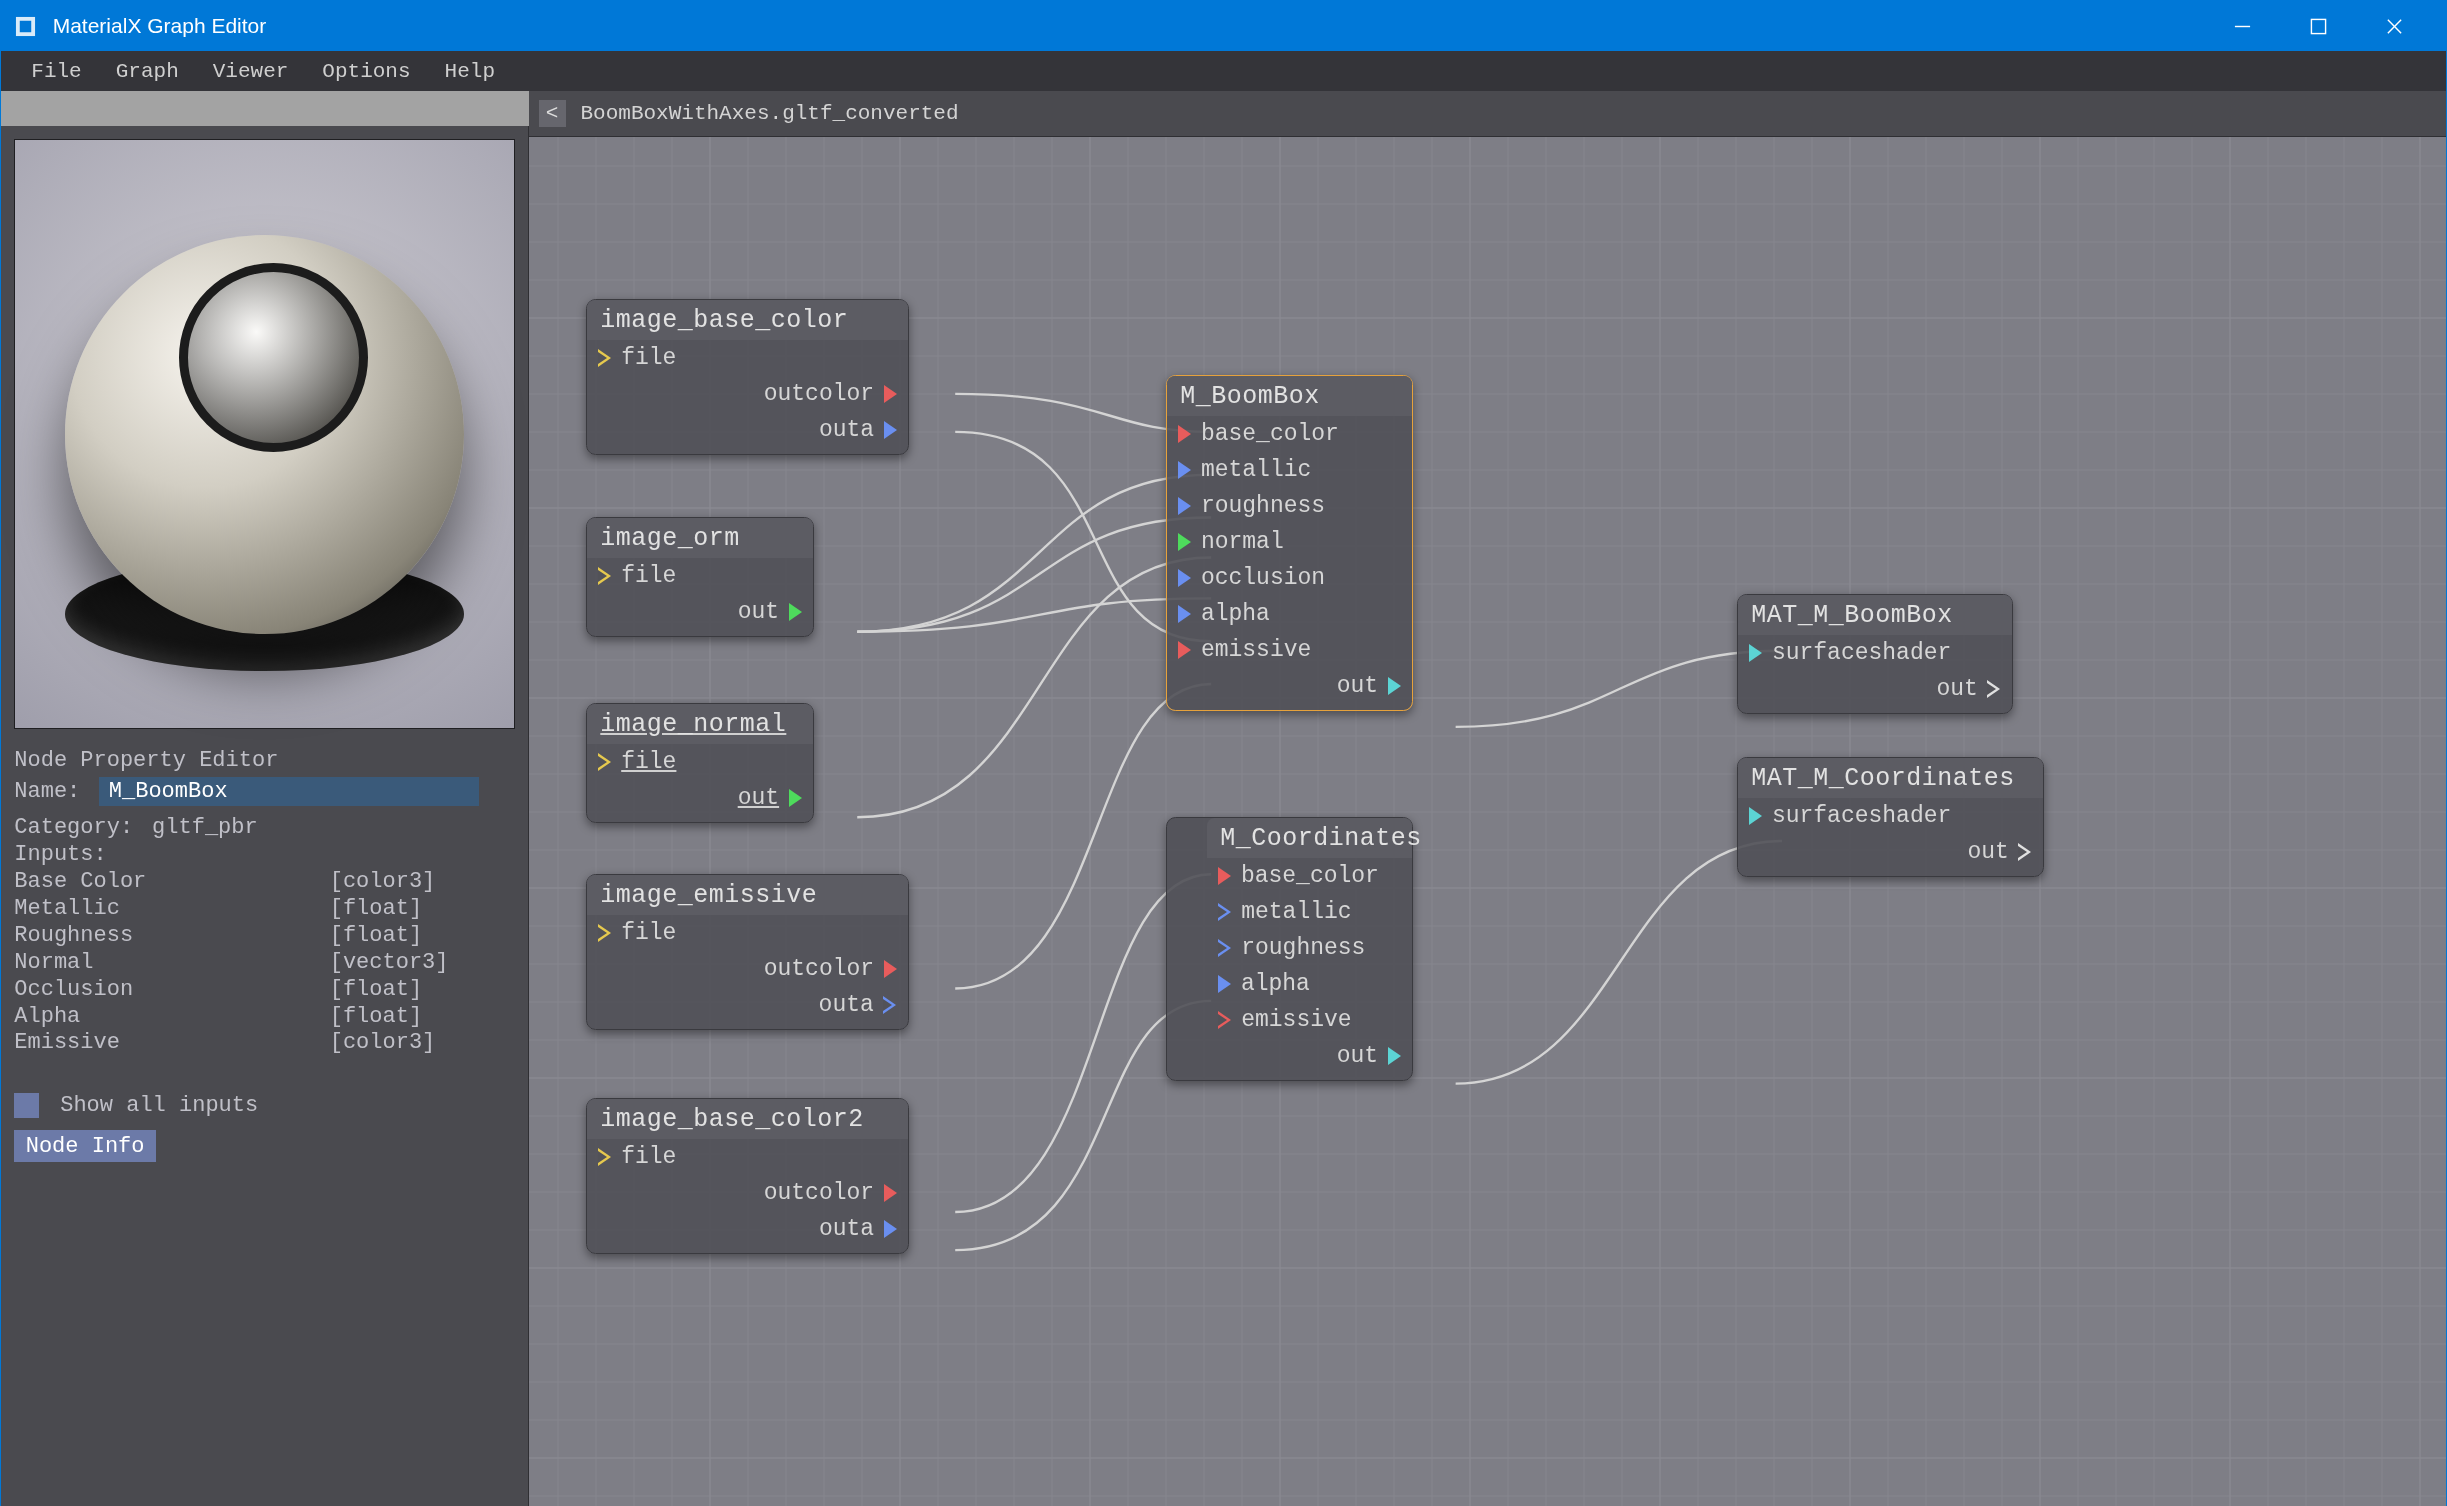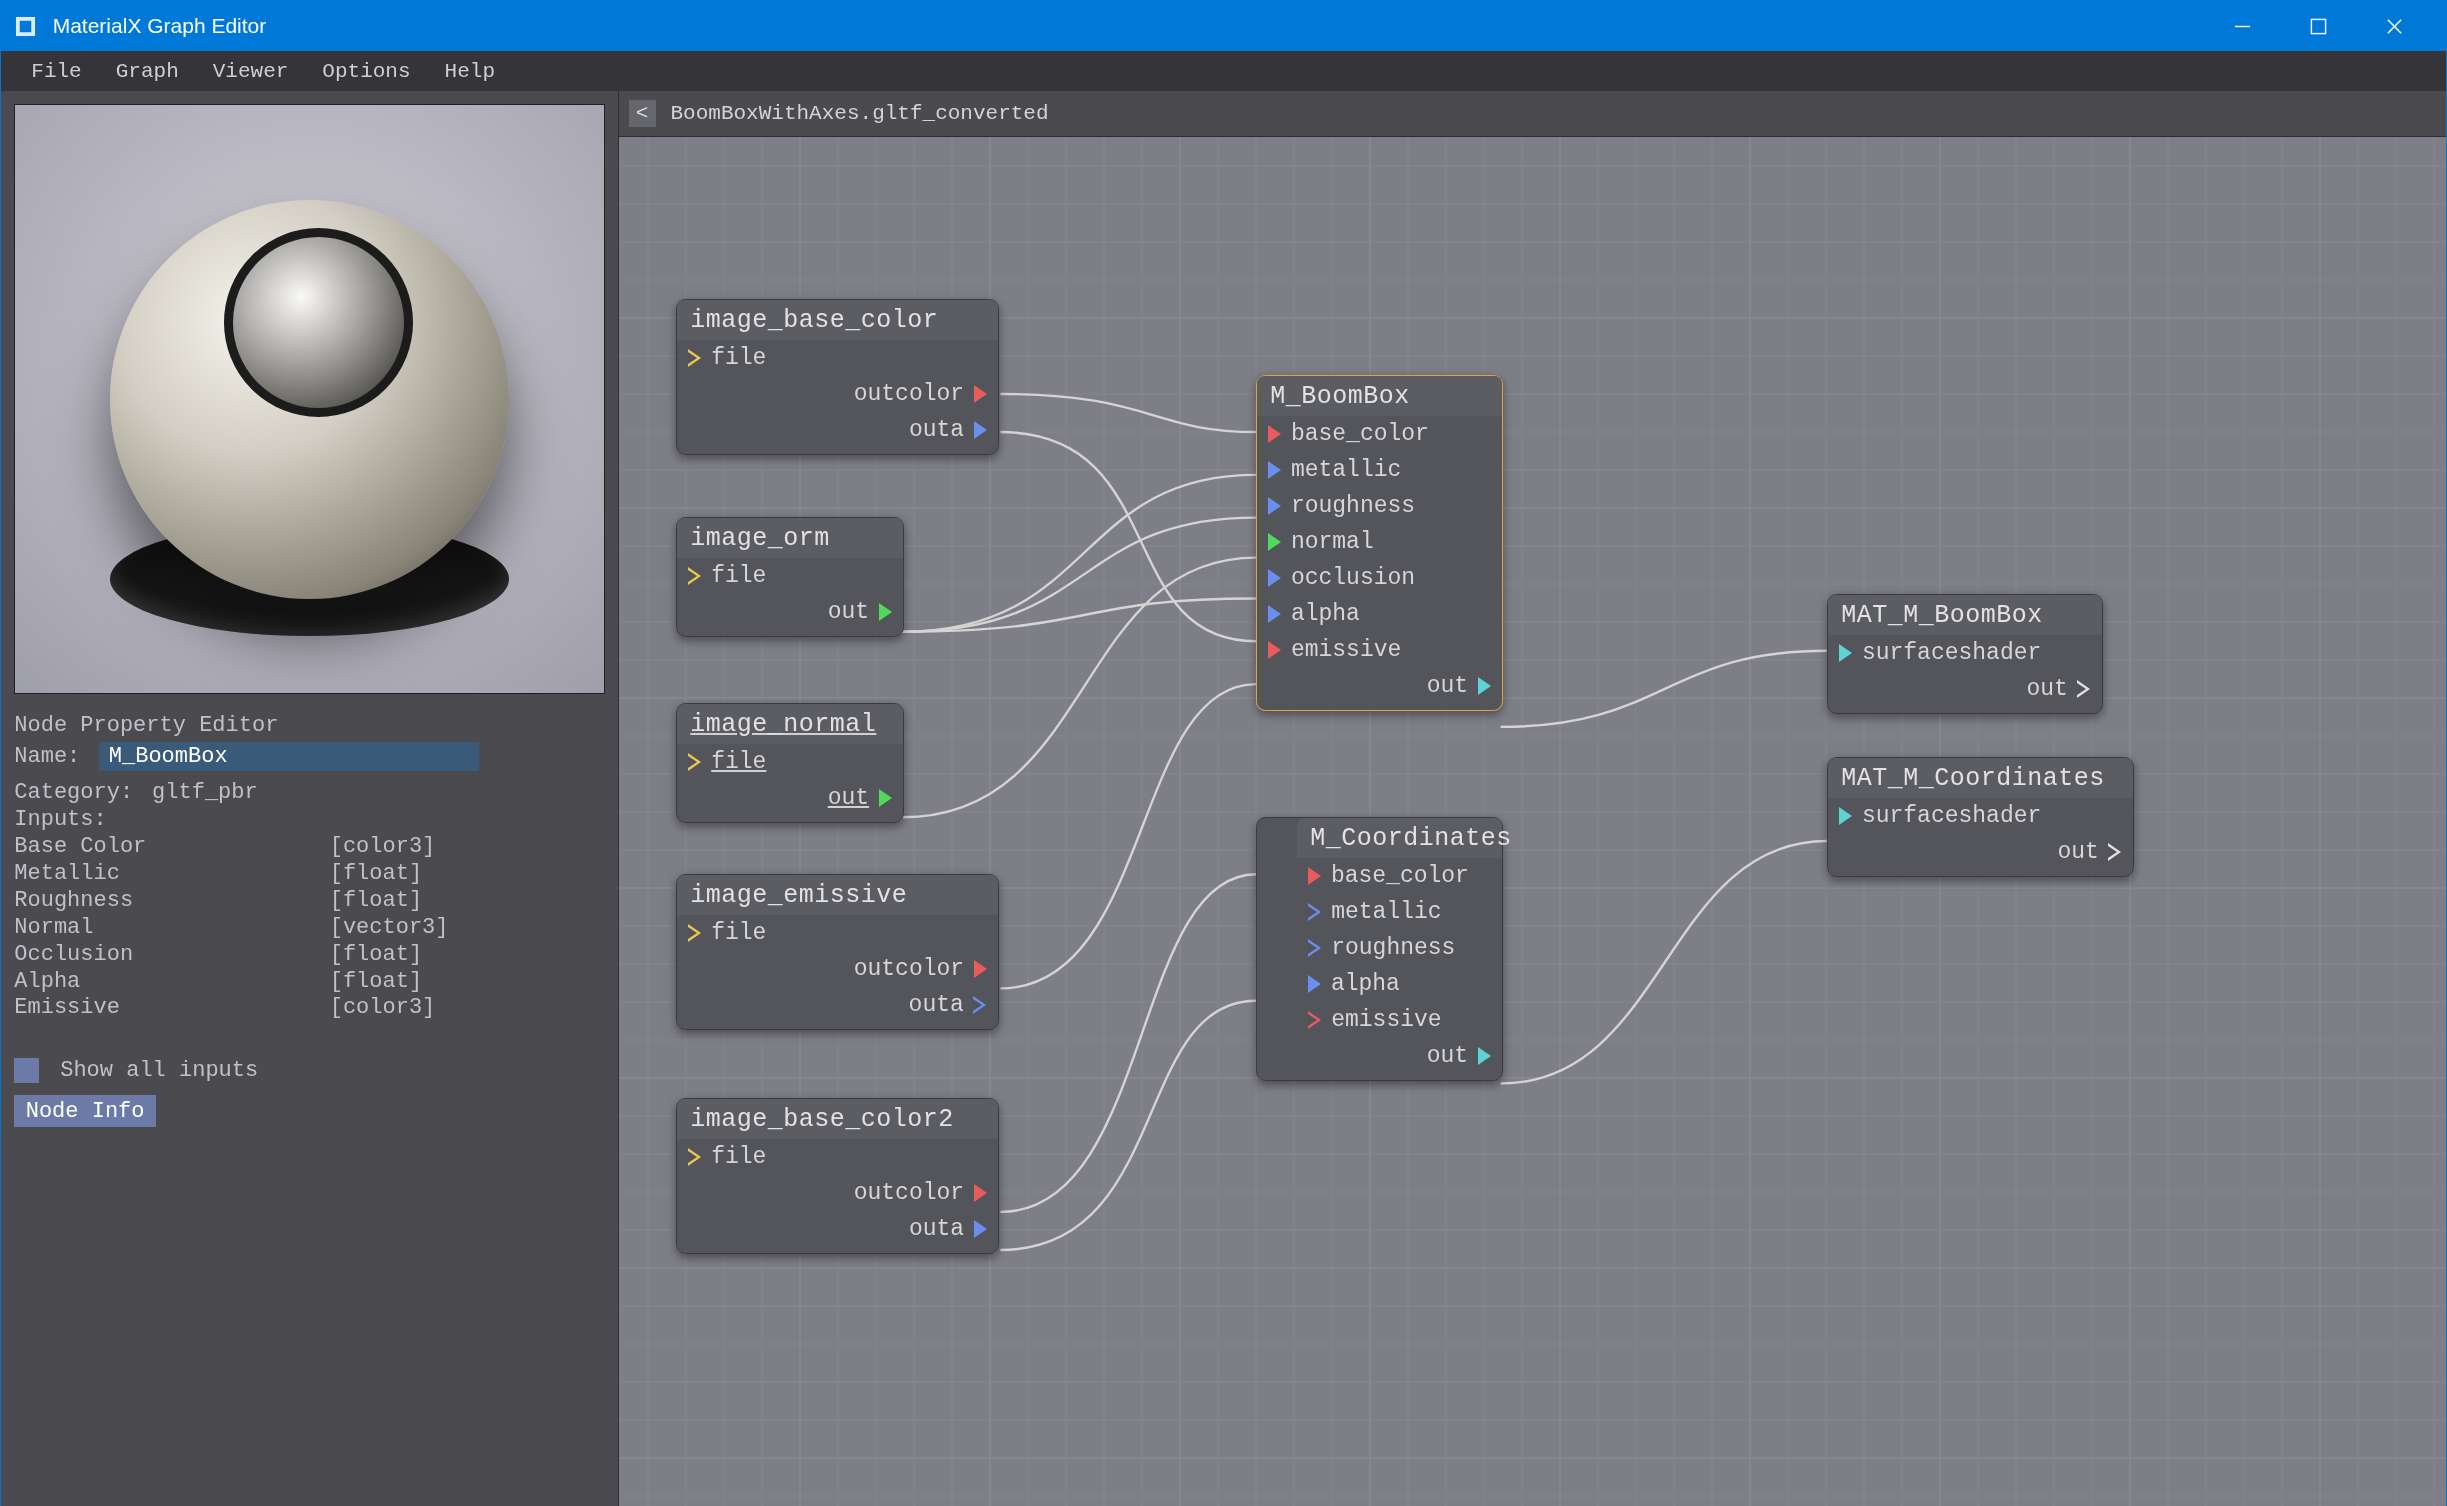--- a/index.html
+++ b/index.html
@@ -38,25 +38,26 @@
   }
   .menubar .menu-item { padding: 5.7px 17px; }
 
   .body-row {
     flex: 1;
     display: flex;
     min-height: 0;
   }
 
   .left-panel {
-    width: 618px;
+    width: 528px;
     border-right: 1.9px solid #2f2f33;
     display: flex;
     flex-direction: column;
     background: #4a4a4f;
+    margin-top: 35px;
   }
 
   .preview {
     height: 590px;
     margin: 13.3px;
     background: radial-gradient(circle at 50% 40%, #cfcdd4 0%, #9f9eab 100%);
     border: 1px solid #1f1f22;
     position: relative;
     display:flex; align-items:center; justify-content:center;
   }

